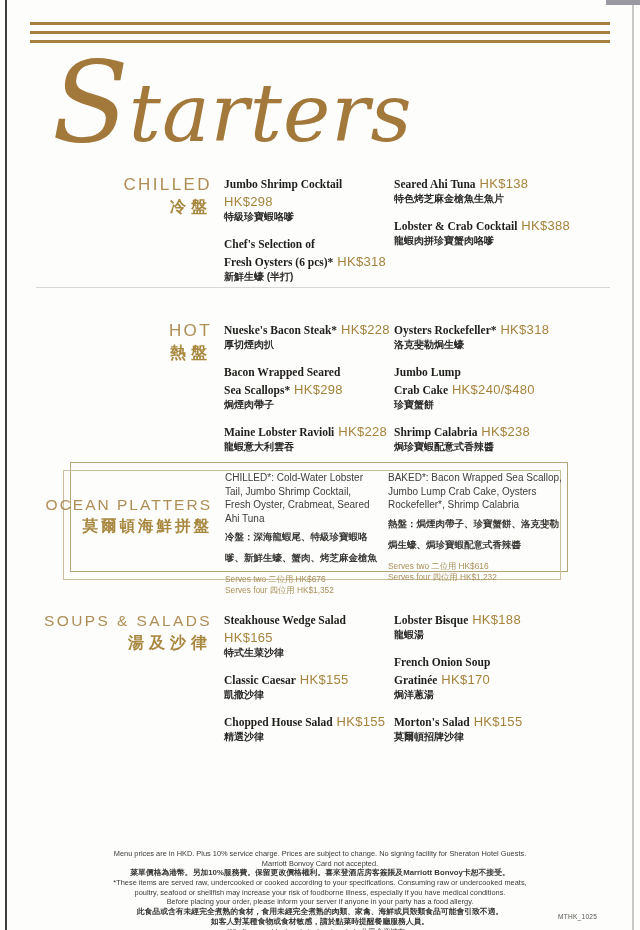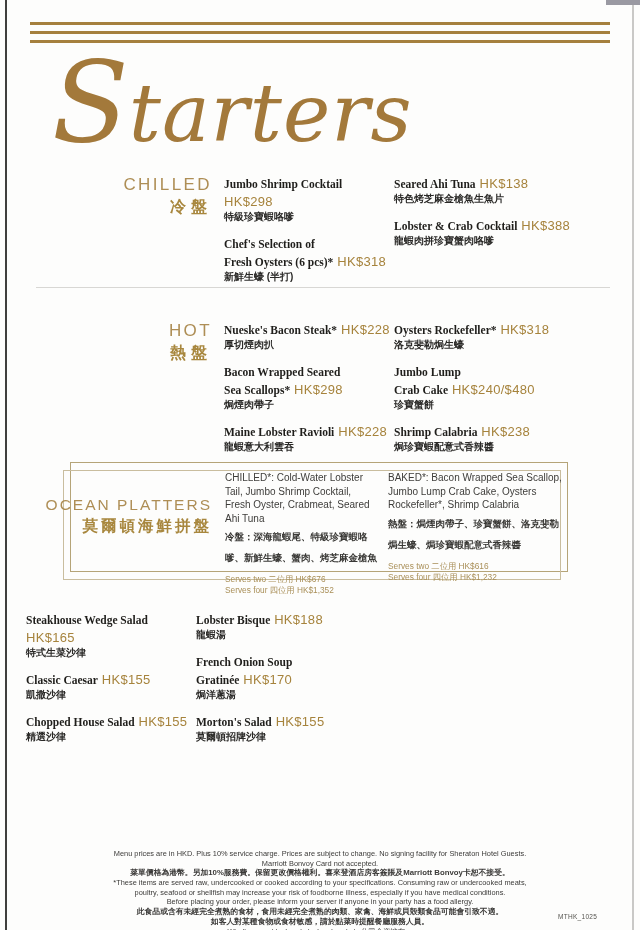--- a/index.html
+++ b/index.html
@@ -120,20 +120,24 @@
       <div class="op-col baked">
         <div class="op-en">BAKED*: Bacon Wrapped Sea Scallop, Jumbo Lump Crab Cake, Oysters Rockefeller*, Shrimp Calabria</div>
         <div class="op-zh">熱盤：焗煙肉帶子、珍寶蟹餅、洛克斐勒焗生蠔、焗珍寶蝦配意式香辣醬</div>
         <div class="op-serves">Serves two 二位用 HK$616</div>
         <div class="op-serves" style="margin-top:0;">Serves four 四位用 HK$1,232</div>
       </div>
     </div>
   </div>
 
   <div class="section" style="top:610px;">
+    <div class="sec-head">
+      <div class="sec-title-en" style="font-size:15.5px;">SOUPS &amp; SALADS</div>
+      <div class="sec-title-zh">湯及沙律</div>
+    </div>
     <div class="col1">
         <div class="item"><span class="item-name">Steakhouse Wedge Salad</span><span class="item-price"> HK$165</span><div class="item-zh">特式生菜沙律</div></div>
         <div class="item"><span class="item-name">Classic Caesar</span><span class="item-price"> HK$155</span><div class="item-zh">凱撒沙律</div></div>
         <div class="item"><span class="item-name">Chopped House Salad</span><span class="item-price"> HK$155</span><div class="item-zh">精選沙律</div></div>
       </div>
     <div class="col2">
         <div class="item"><span class="item-name">Lobster Bisque</span><span class="item-price"> HK$188</span><div class="item-zh">龍蝦湯</div></div>
         <div class="item"><span class="item-name">French Onion Soup
 Gratinée</span><span class="item-price"> HK$170</span><div class="item-zh">焗洋蔥湯</div></div>
         <div class="item"><span class="item-name">Morton's Salad</span><span class="item-price"> HK$155</span><div class="item-zh">莫爾頓招牌沙律</div></div>

